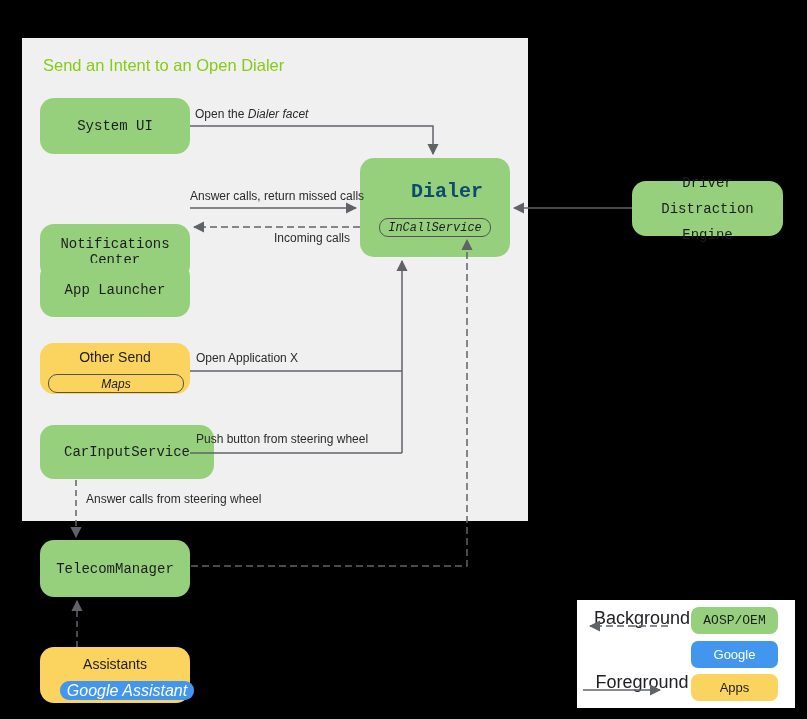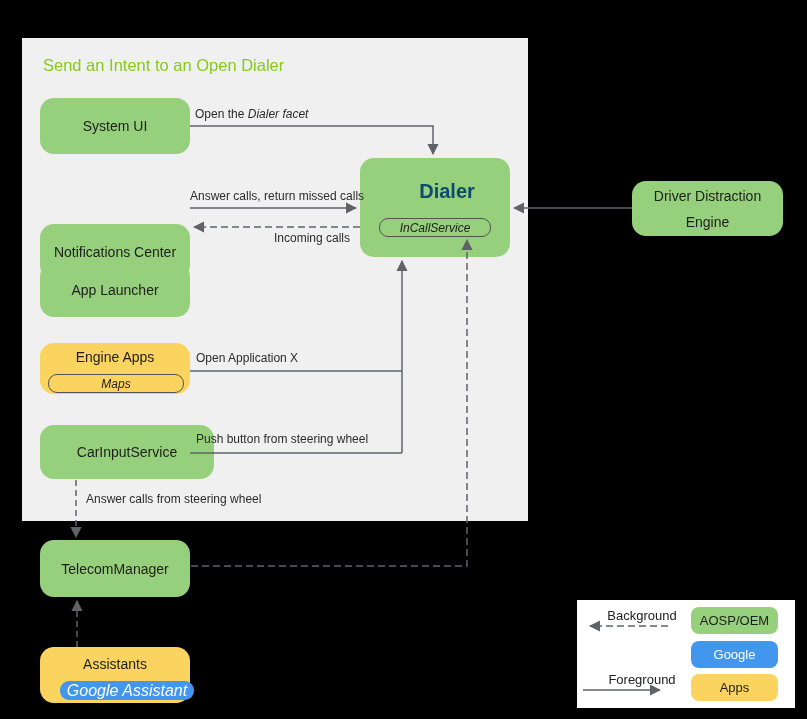--- a/index.html
+++ b/index.html
@@ -2,38 +2,38 @@
 <html><head>
 <meta charset="utf-8">
 <style>
   html,body{margin:0;padding:0;background:#000;}
   .stage{position:relative;width:807px;height:719px;background:#000;overflow:hidden;
          font-family:"Liberation Sans","DejaVu Sans",sans-serif;color:#202124;}
   .panel{position:absolute;left:22px;top:38px;width:506px;height:483px;background:#f0f0f0;}
   .diagram-title{position:absolute;left:43px;top:56px;font-size:16.5px;color:#84cc16;}
   .node{position:absolute;border-radius:14px;display:flex;align-items:center;justify-content:center;
         font-size:14px;color:#1d1d1d;text-align:center;z-index:2;}
-  .green{background:#97d07c;}
+  .green{background:#97d07c;font-family:Liberation Mono, monospace;}
   .yellow{background:#fbd35f;}
   .node-label{width:100%;text-align:center;}
   .chip{position:absolute;border:1.4px solid #545454;border-radius:9px;font-size:12px;font-style:italic;
         display:flex;align-items:center;justify-content:center;color:#1d1d1d;}
   .chip-blue{position:absolute;background:#4296ee;border-radius:9px;font-size:16px;font-style:italic;
         display:flex;align-items:center;justify-content:center;color:#ffffff;margin-left:12px;}
   .dialer-title{position:absolute;top:22px;left:0;width:100%;text-align:center;
         font-size:20px;font-weight:bold;color:#0c4a6e;padding-left:12px;}
   .edge-label{position:absolute;font-size:12px;color:#2b2b2b;z-index:4;white-space:nowrap;}
   .ra{text-align:right;}
   svg.connectors{position:absolute;left:0;top:0;z-index:3;pointer-events:none;}
   .legend{position:absolute;left:575px;top:598px;width:222px;height:112px;background:#ffffff;
           border:2px solid #000;box-sizing:border-box;z-index:2;}
-  .legend-label{position:absolute;font-size:13px;color:#202124;width:110px;text-align:center;}
+  .legend-label{position:absolute;font-size:18px;color:#202124;width:110px;text-align:center;}
   .pill{position:absolute;left:114px;width:87px;height:27px;border-radius:8px;display:flex;
         align-items:center;justify-content:center;font-size:13px;color:#1d1d1d;}
-  .pill.blue{background:#4296ee;color:#fff;}
+  .pill.blue{background:#4296ee;color:#fff;border-radius:7px;}
 </style>
 </head>
 <body>
 
 <div class="stage">
 
   <div class="panel"></div>
 
   <div class="diagram-title">Send an Intent to an Open Dialer</div>
 
@@ -43,21 +43,21 @@
 
   <div class="node green" style="left:40px;top:181px;width:150px;height:55px;margin-top:43px;">
     <span class="node-label">Notifications Center</span>
   </div>
 
   <div class="node green" style="left:40px;top:263px;width:150px;height:54px;">
     <span class="node-label">App Launcher</span>
   </div>
 
   <div class="node yellow" style="left:40px;top:343px;width:150px;height:51px;align-items:flex-start;">
-    <span class="node-label" style="position:absolute;top:6px;">Engine Apps</span>
+    <span class="node-label" style="position:absolute;top:6px;">Other Send</span>
     <span class="chip" style="left:8px;top:31px;width:134px;height:17px;">Maps</span>
   </div>
 
   <div class="node green" style="left:40px;top:425px;width:174px;height:54px;">
     <span class="node-label">CarInputService</span>
   </div>
 
   <div class="node green" style="left:360px;top:158px;width:150px;height:99px;">
     <span class="dialer-title">Dialer</span>
     <span class="chip" style="left:19px;top:60px;width:110px;height:17px;">InCallService</span>

